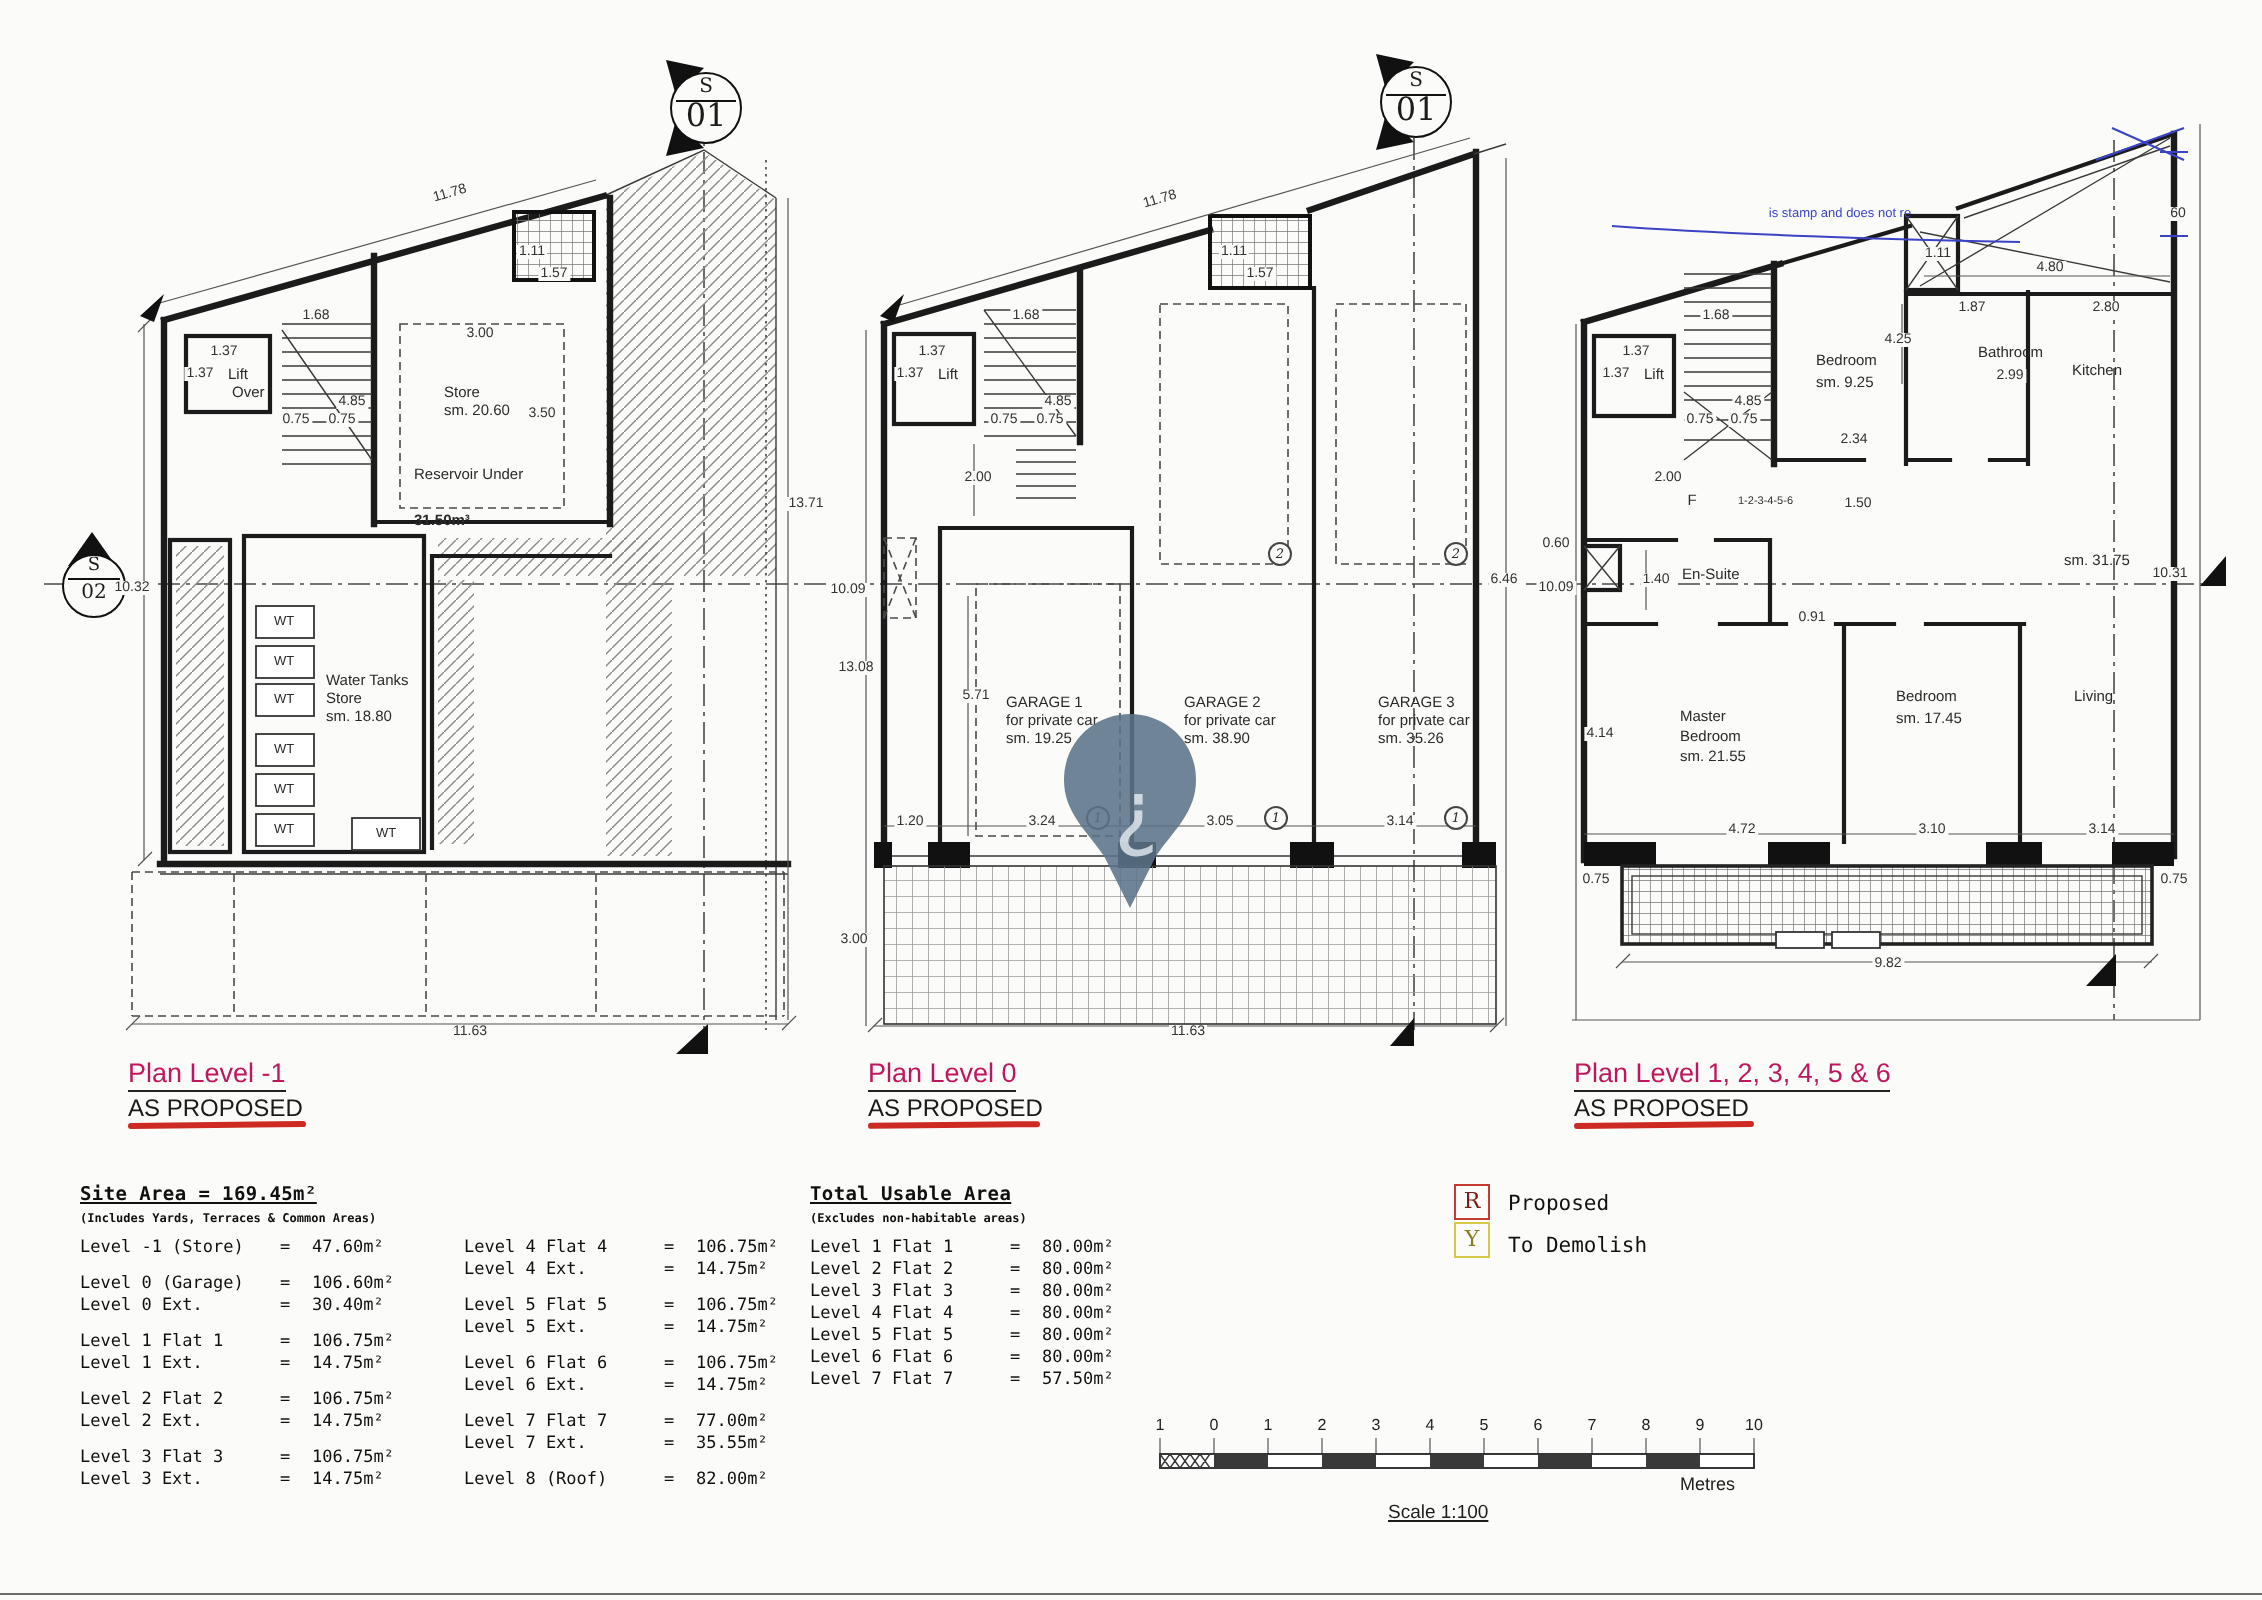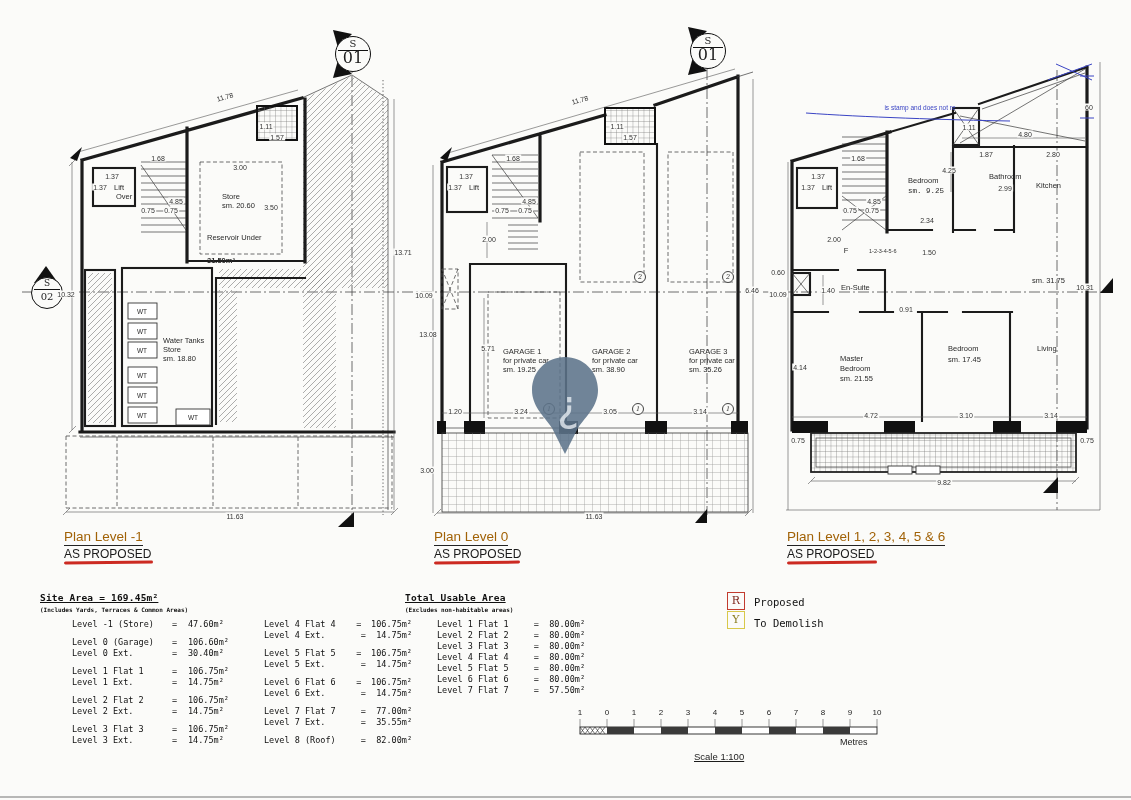--- a/index.html
+++ b/index.html
@@ -21,36 +21,36 @@
   .lbl{position:absolute;transform:translate(-50%,-50%);white-space:nowrap;color:#2a2a2a;}
   .lbl.al{transform:translate(0,-50%);}
   .ld{font-size:7px;background:#fbfbf9;padding:0 1px;color:#333;}
   .lr{font-size:7.5px;}
   .lw{font-size:6.5px;}
   .lt{font-size:5.5px;color:#333;background:#fbfbf9;}
   .lc{width:10px;height:10px;border:0.8px solid #444;border-radius:50%;font:italic 6.5px "DejaVu Serif",serif;
       line-height:10px;text-align:center;background:#fbfbf9;}
   .stamp{position:absolute;transform:translate(-50%,-50%);font-size:6.5px;color:#3a44c4;z-index:4;white-space:nowrap;}
   
-  .plan-title{position:absolute;font-size:13.5px;color:#a16207;border-bottom:1.2px solid #222;
+  .plan-title{position:absolute;font-size:13.5px;color:#be185d;border-bottom:1.2px solid #222;
               padding-bottom:1px;z-index:3;white-space:nowrap;}
   .plan-sub{position:absolute;font-size:12px;color:#1a1a1a;z-index:3;white-space:nowrap;}
   .red-underline{position:absolute;height:2.6px;background:#cc2a22;border-radius:2px;z-index:3;transform:rotate(-0.6deg);}
   
   .marker{position:absolute;border:1.3px solid #111;border-radius:50%;background:#fbfbf9;z-index:2;
           display:flex;flex-direction:column;align-items:center;font-family:"DejaVu Serif",serif;}
   .marker .mt{font-size:10px;line-height:13px;border-bottom:1px solid #111;width:86%;text-align:center;}
   .marker .mb{font-size:16px;line-height:14px;}
   
   .tbl{position:absolute;font-family:"DejaVu Sans Mono",monospace;color:#101010;z-index:3;}
   .tbl .hdr{font-size:9.5px;font-weight:bold;text-decoration:underline;letter-spacing:0.2px;white-space:pre;}
   .tbl .note{font-size:6px;font-weight:bold;margin:3px 0 6px 0;white-space:pre;}
   .tgroup{margin-bottom:7px;}
   .trow{display:flex;font-size:8.5px;line-height:11px;white-space:pre;}
-  .tn{width:100px;margin-left:32px;}
+  .tn{width:100px;}
   .te{width:16px;}
   
   .lg-box{position:absolute;width:16px;height:16px;border:1.4px solid;background:#fbfbf9;z-index:3;
           font-family:"DejaVu Serif",serif;font-size:11px;text-align:center;line-height:16px;}
   .lg-label{position:absolute;font-family:"DejaVu Sans Mono",monospace;font-size:10.5px;color:#111;z-index:3;white-space:pre;}
   
   .sc-num{position:absolute;font-size:8px;transform:translate(-50%,0);z-index:3;}
   .sc-unit{position:absolute;font-size:9px;z-index:3;}
   .sc-cap{position:absolute;font-size:9.5px;text-decoration:underline;z-index:3;white-space:pre;}
   
@@ -295,21 +295,21 @@
       <span class="lbl ld" style="left: 874px; top: 201px;">4.85</span>
       <span class="lbl ld" style="left: 850px; top: 210px;">0.75</span>
       <span class="lbl ld" style="left: 872px; top: 210px;">0.75</span>
       <span class="lbl ld" style="left: 834px; top: 239px;">2.00</span>
       <span class="lbl lr" style="left: 846px; top: 250px;">F</span>
       <span class="lbl lt al" style="left: 869px; top: 251px;">1-2-3-4-5-6</span>
       <span class="lbl ld" style="left: 969px; top: 127px;">1.11</span>
       <span class="lbl ld" style="left: 1025px; top: 134px;">4.80</span>
       <span class="lbl ld" style="left: 1089px; top: 107px;">60</span>
       <span class="lbl lr al" style="left: 908px; top: 180px;">Bedroom</span>
-      <span class="lbl lr al" style="left: 908px; top: 191px; font-family: Liberation Mono, monospace;">sm. 9.25</span>
+      <span class="lbl lr al" style="left: 908px; top: 191px;">sm. 9.25</span>
       <span class="lbl ld" style="left: 949px; top: 170px;">4.25</span>
       <span class="lbl lr al" style="left: 970px; top: 176px; padding-left: 19px;">Bathroom</span>
       <span class="lbl ld" style="left: 986px; top: 154px;">1.87</span>
       <span class="lbl ld" style="left: 1005px; top: 188px;">2.99</span>
       <span class="lbl ld" style="left: 1053px; top: 154px;">2.80</span>
       <span class="lbl lr al" style="left: 1036px; top: 185px;">Kitchen</span>
       <span class="lbl ld" style="left: 927px; top: 220px;">2.34</span>
       <span class="lbl ld" style="left: 929px; top: 252px;">1.50</span>
       <span class="lbl ld" style="left: 778px; top: 272px;">0.60</span>
       <span class="lbl ld" style="left: 778px; top: 294px;">10.09</span>

